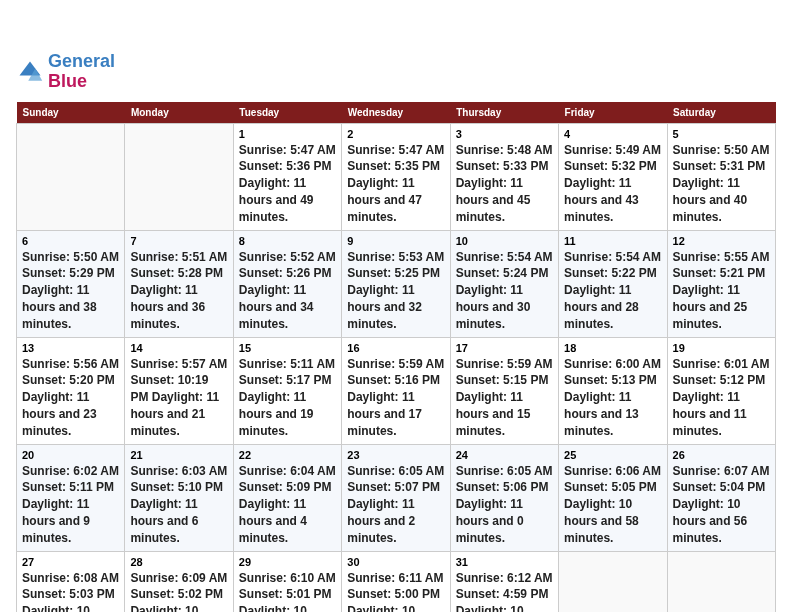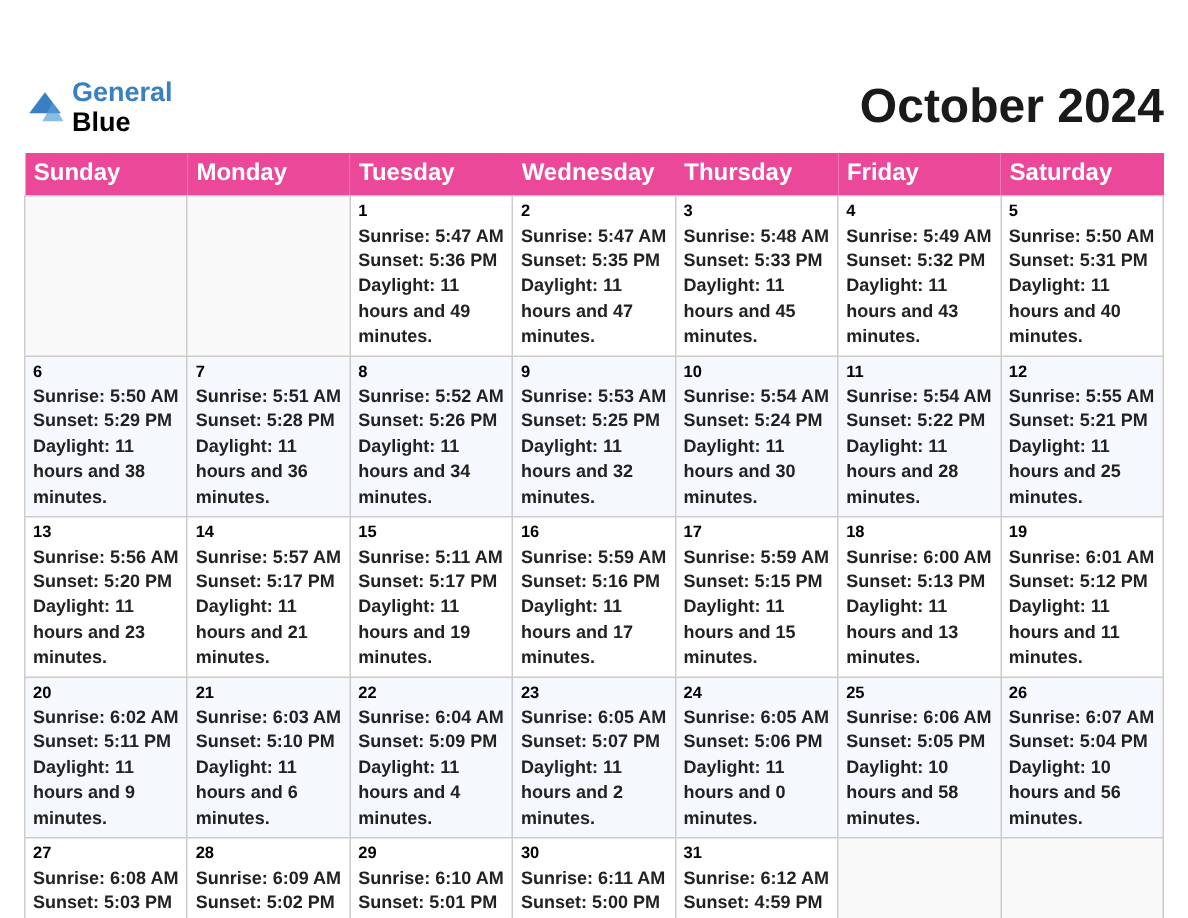--- a/index.html
+++ b/index.html
@@ -42,25 +42,25 @@
     .subtitle {
       font-size: 15px;
       color: #444;
     }
     table {
       width: 100%;
       border-collapse: collapse;
       font-size: 10.5px;
     }
     thead tr th {
-      background-color: #ec4899;
+      background-color: #7f1d1d;
       color: #fff;
       text-align: left;
       padding: 5px 6px;
-      font-size: 16px;
+      font-size: 10px;
       font-weight: bold;
     }
     tbody tr td {
       border: 1px solid #ccc;
       vertical-align: top;
       padding: 4px 5px;
       min-height: 75px;
       width: calc(100% / 7);
     }
     .day-num {
@@ -85,25 +85,24 @@
 <body>
 
 <div class="header">
   <div class="logo">
     <svg class="logo-icon" viewBox="0 0 32 32">
       <polygon points="16,4 28,20 4,20" fill="#3a7fc1"></polygon>
       <polygon points="22,12 30,26 14,26" fill="#5a9fd4" opacity="0.7"></polygon>
     </svg>
     <div class="logo-text">
       <div><span>General</span></div>
-      <div><span style="color:#000000">Blue</span></div>
+      <div><span style="color:#be185d">Blue</span></div>
     </div>
   </div>
   <div class="title-block">
-    <div class="month-title">October 2024</div>
   </div>
 </div>
 
 <table>
   <thead>
     <tr>
     <th>Sunday</th>
         <th>Monday</th>
         <th>Tuesday</th>
         <th>Wednesday</th>
@@ -194,21 +193,21 @@
       <tr>
         <td>
           <span class="day-num">13</span>
           <div class="day-info">Sunrise: 5:56 AM
 Sunset: 5:20 PM
 Daylight: 11 hours and 23 minutes.</div>
         </td>
         <td>
           <span class="day-num">14</span>
           <div class="day-info">Sunrise: 5:57 AM
-Sunset: 5:17 PM
+Sunset: 10:19 PM
 Daylight: 11 hours and 21 minutes.</div>
         </td>
         <td>
           <span class="day-num">15</span>
           <div class="day-info">Sunrise: 5:11 AM
 Sunset: 5:17 PM
 Daylight: 11 hours and 19 minutes.</div>
         </td>
         <td>
           <span class="day-num">16</span>

